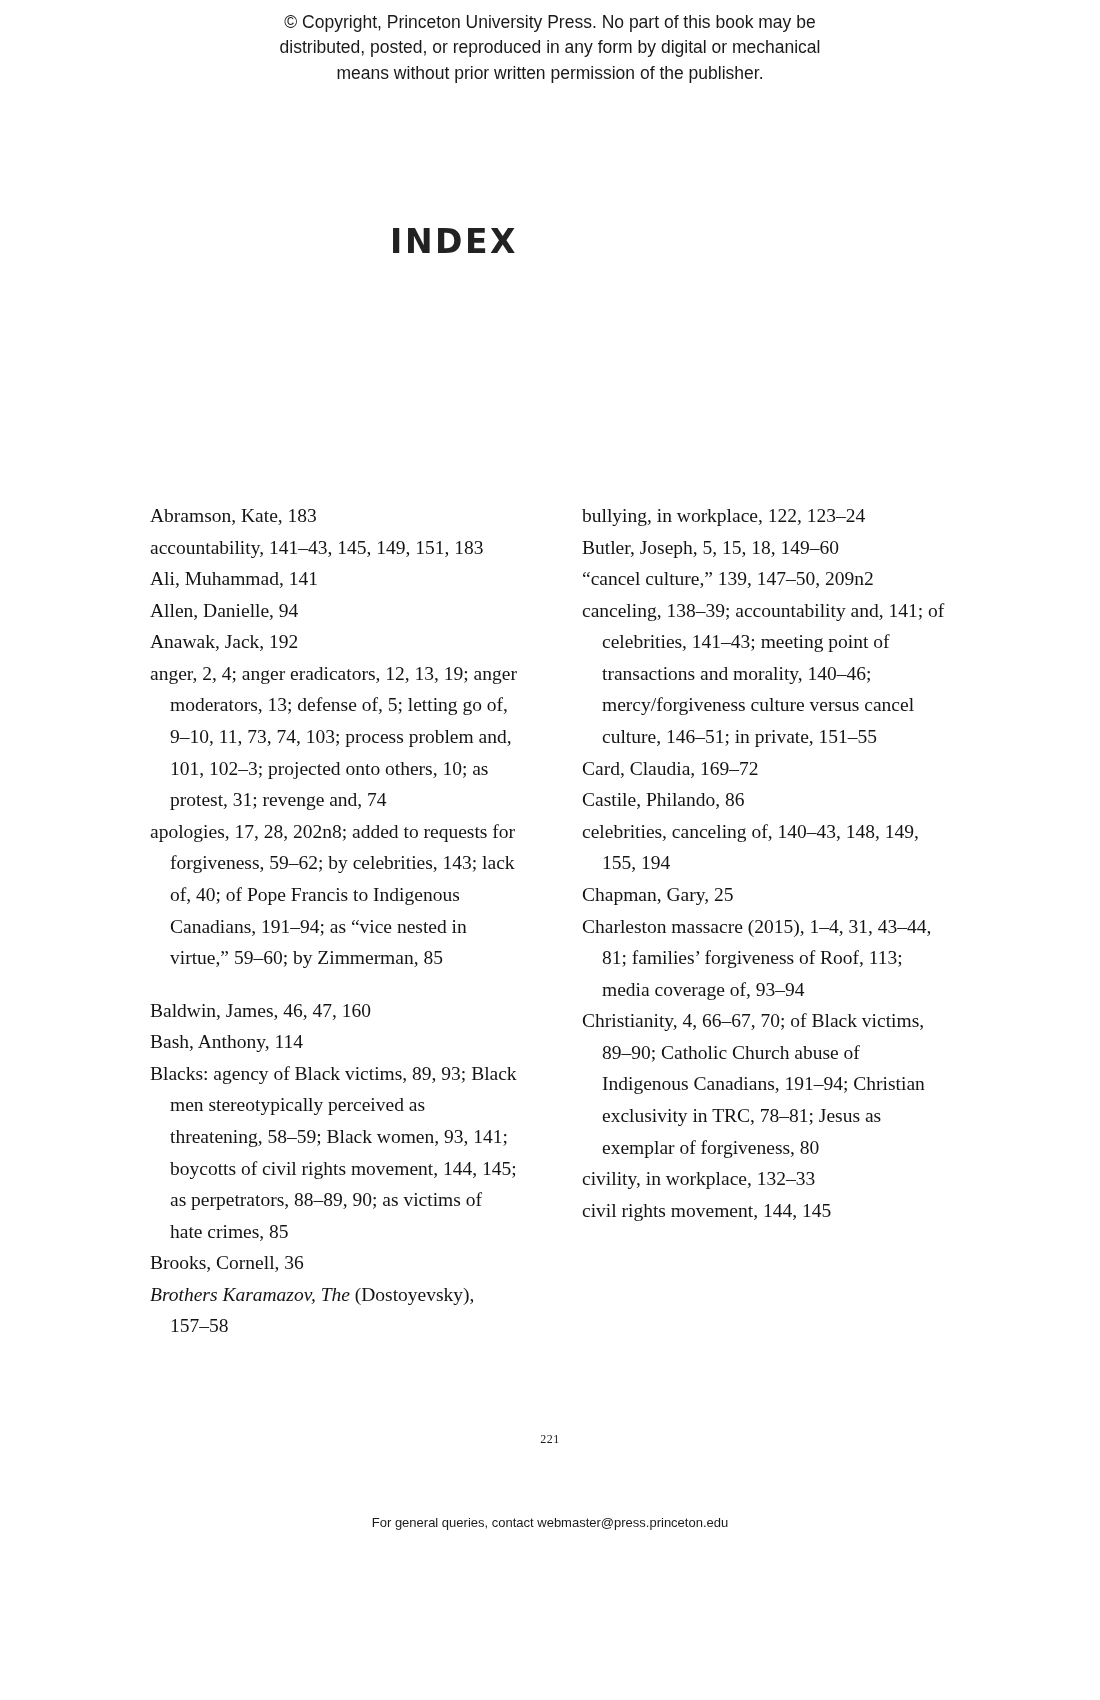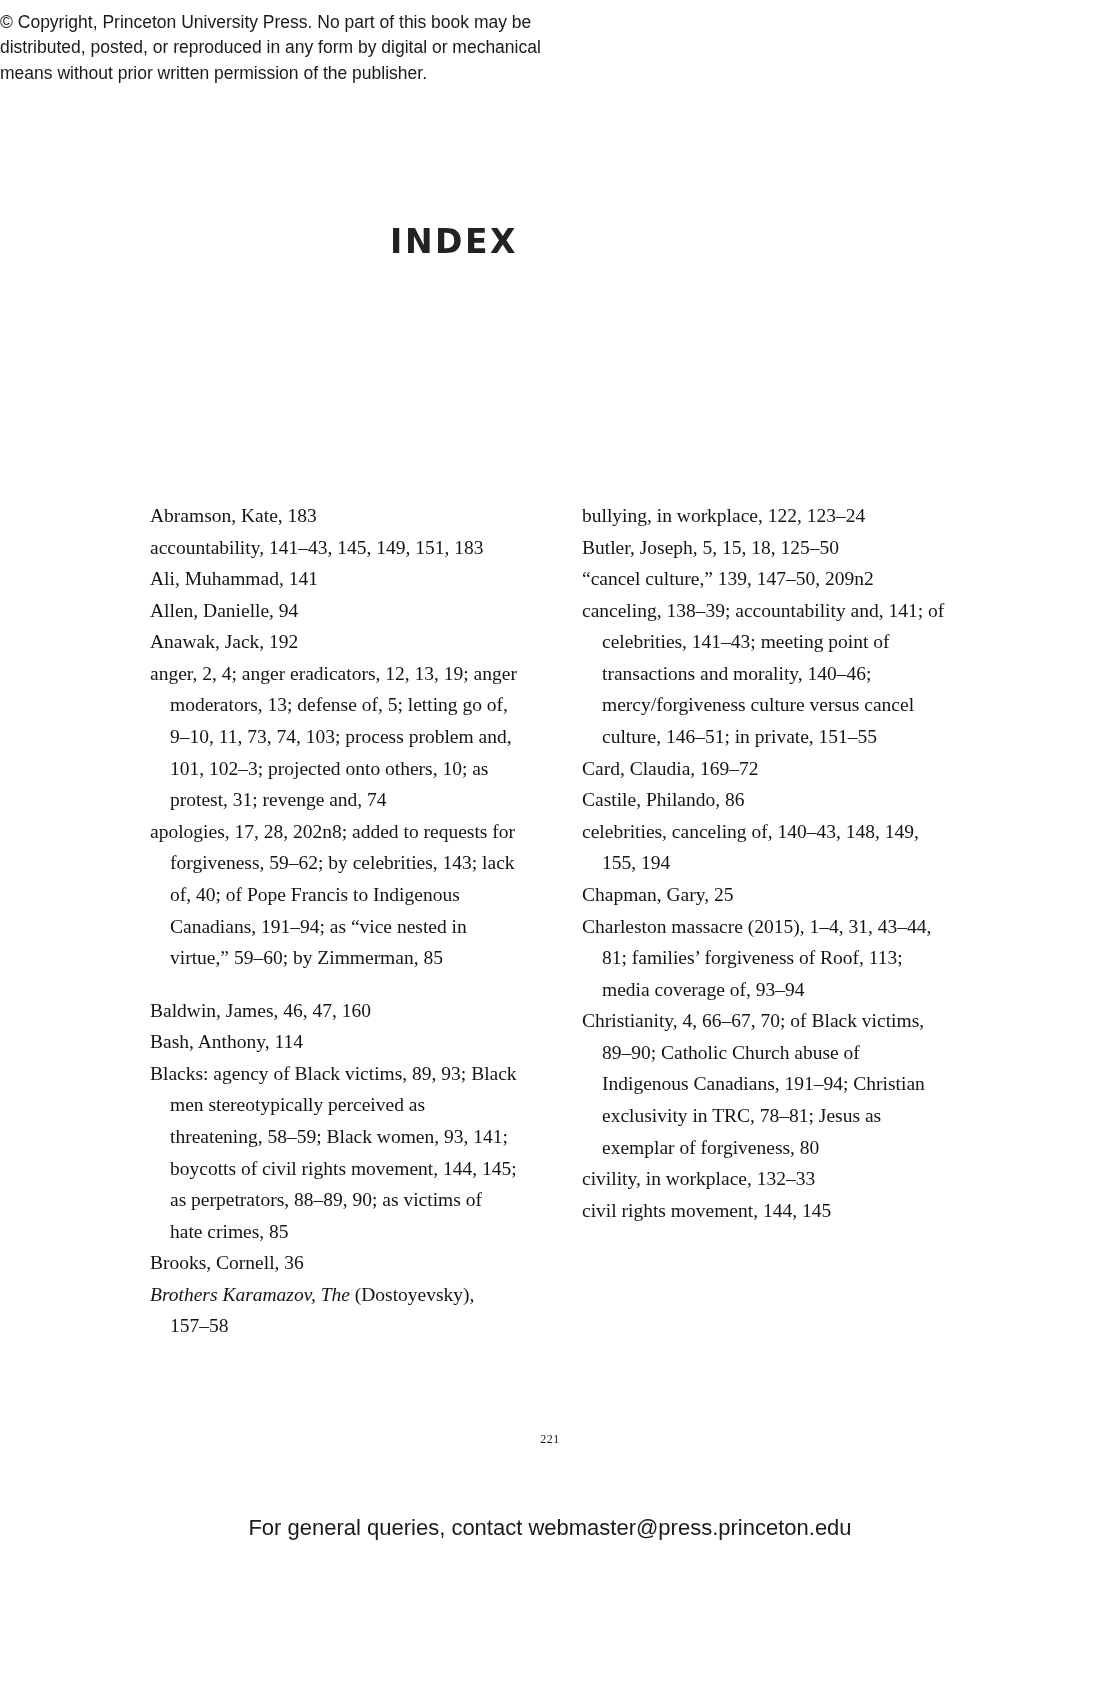--- a/index.html
+++ b/index.html
@@ -14,21 +14,21 @@
     background: #ffffff;
     margin: 0 auto;
     overflow: hidden;
   }
 
   .copyright-notice {
     position: absolute;
     top: 10px;
     left: 0;
     width: 1100px;
-    text-align: left;
+    text-align: center;
     font-family: "Liberation Sans", sans-serif;
     font-size: 17.5px;
     line-height: 1.45;
     color: #1a1a1a;
   }
   .copyright-notice .cline {
     display: block;
     white-space: pre;
   }
 
@@ -85,21 +85,21 @@
     letter-spacing: 0.5px;
   }
 
   .footer-notice {
     position: absolute;
     top: 1515px;
     left: 0;
     width: 1100px;
     text-align: center;
     font-family: "Liberation Sans", sans-serif;
-    font-size: 22px;
+    font-size: 13px;
     color: #1a1a1a;
   }
 </style>
 </head>
 <body>
 
 <div class="page">
 
   <div class="copyright-notice">
     <span class="cline">© Copyright, Princeton University Press. No part of this book may be</span>
@@ -121,21 +121,21 @@
       <p class="entry">apologies, 17, 28, 202n8; added to requests for forgiveness, 59–62; by celebrities, 143; lack of, 40; of Pope Francis to Indigenous Canadians, 191–94; as “vice nested in virtue,” 59–60; by Zimmerman, 85</p>
       <p class="entry gap-before">Baldwin, James, 46, 47, 160</p>
       <p class="entry">Bash, Anthony, 114</p>
       <p class="entry">Blacks: agency of Black victims, 89, 93; Black men stereotypically perceived as threatening, 58–59; Black women, 93, 141; boycotts of civil rights movement, 144, 145; as perpetrators, 88–89, 90; as victims of hate crimes, 85</p>
       <p class="entry">Brooks, Cornell, 36</p>
       <p class="entry"><span class="ital">Brothers Karamazov, The</span><span> (Dostoyevsky), 157–58</span></p>
     </div>
 
     <div class="col">
       <p class="entry">bullying, in workplace, 122, 123–24</p>
-      <p class="entry">Butler, Joseph, 5, 15, 18, 125–50</p>
+      <p class="entry">Butler, Joseph, 5, 15, 18, 149–60</p>
       <p class="entry">“cancel culture,” 139, 147–50, 209n2</p>
       <p class="entry">canceling, 138–39; accountability and, 141; of celebrities, 141–43; meeting point of transactions and morality, 140–46; mercy/forgiveness culture versus cancel culture, 146–51; in private, 151–55</p>
       <p class="entry">Card, Claudia, 169–72</p>
       <p class="entry">Castile, Philando, 86</p>
       <p class="entry">celebrities, canceling of, 140–43, 148, 149, 155, 194</p>
       <p class="entry">Chapman, Gary, 25</p>
       <p class="entry">Charleston massacre (2015), 1–4, 31, 43–44, 81; families’ forgiveness of Roof, 113; media coverage of, 93–94</p>
       <p class="entry">Christianity, 4, 66–67, 70; of Black victims, 89–90; Catholic Church abuse of Indigenous Canadians, 191–94; Christian exclusivity in TRC, 78–81; Jesus as exemplar of forgiveness, 80</p>
       <p class="entry">civility, in workplace, 132–33</p>
       <p class="entry">civil rights movement, 144, 145</p>

